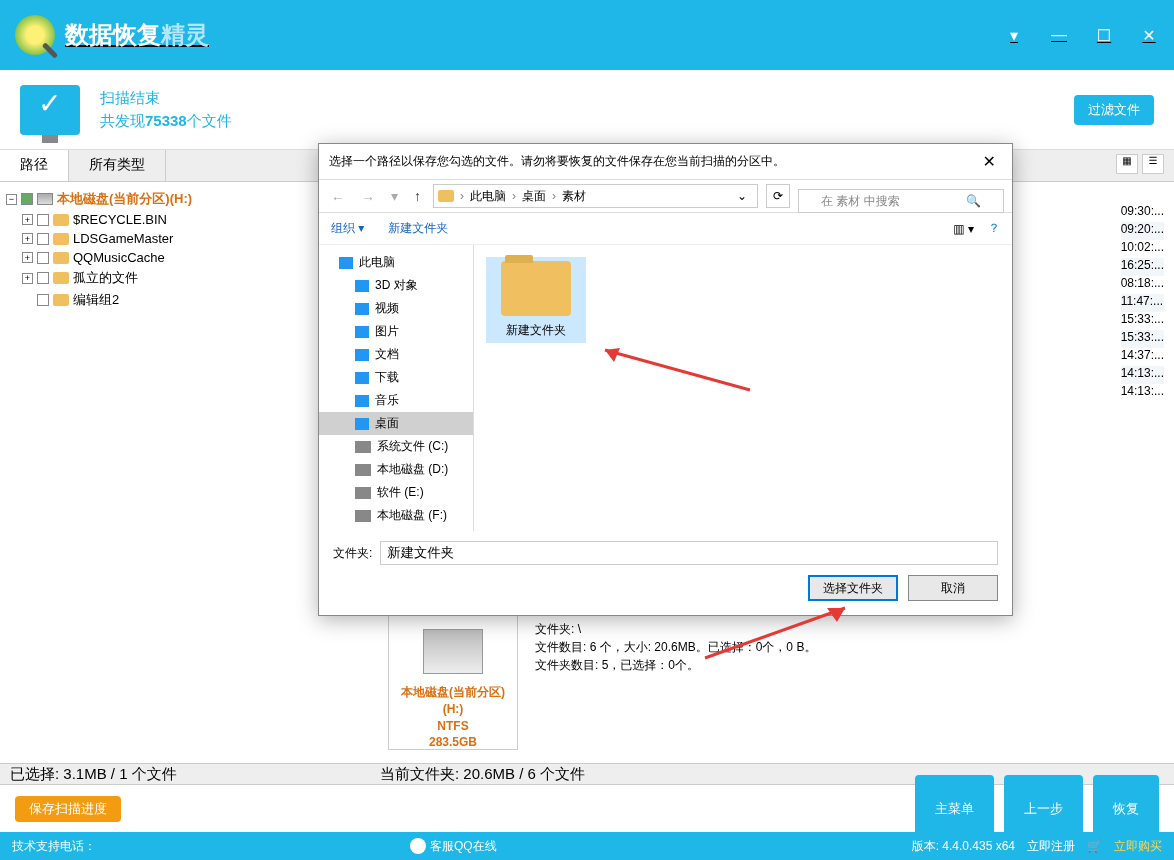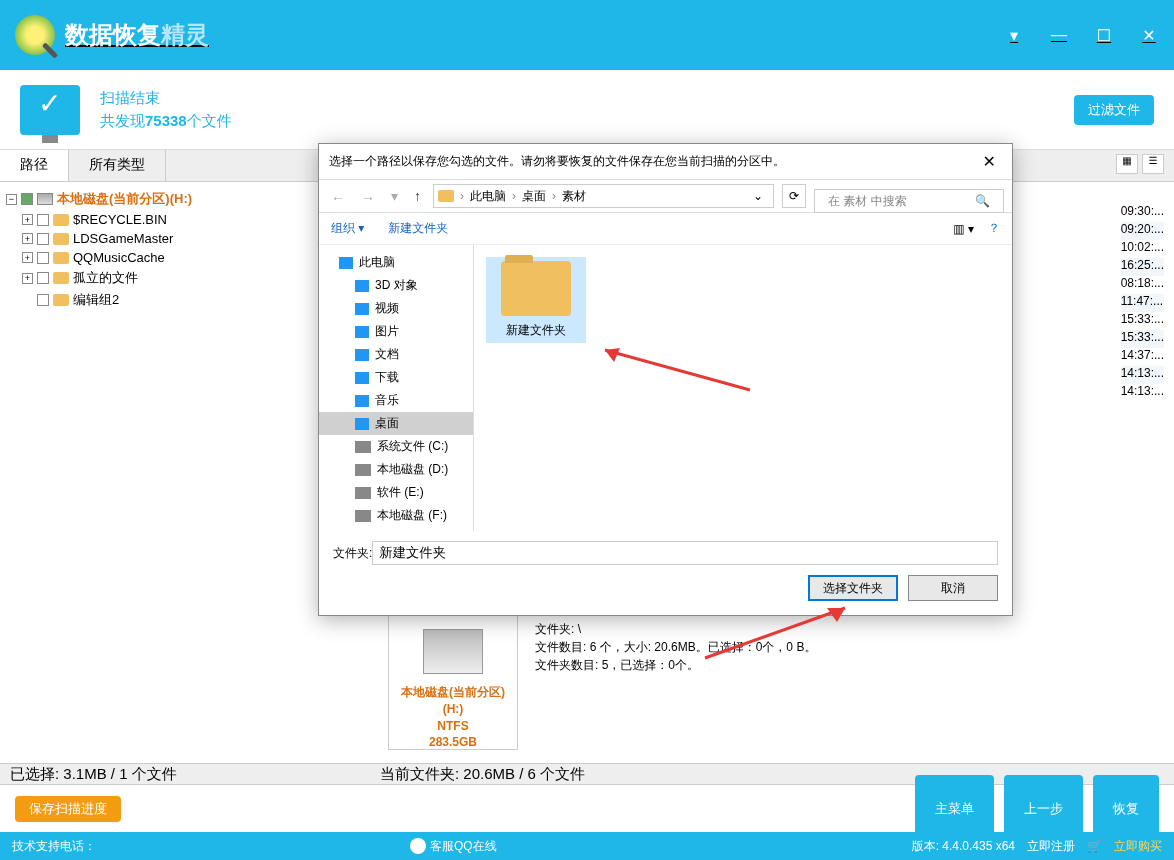--- a/index.html
+++ b/index.html
@@ -76,37 +76,37 @@
 .dialog { position: absolute; left: 318px; top: 143px; width: 695px; height: 473px; background: #fff; border: 1px solid #888; box-shadow: 0 4px 20px rgba(0,0,0,0.3); display: flex; flex-direction: column; font-size: 12px; }
 .dlg-title { padding: 8px 10px; display: flex; align-items: center; }
 .dlg-close { margin-left: auto; font-size: 16px; cursor: pointer; padding: 0 6px; }
 .dlg-nav { height: 34px; border-top: 1px solid #ddd; border-bottom: 1px solid #ddd; display: flex; align-items: center; padding: 0 8px; gap: 8px; }
 .nav-arrow { color: #aaa; font-size: 14px; padding: 0 4px; cursor: pointer; }
 .nav-arrow.active { color: #333; }
 .breadcrumb { flex: 1; border: 1px solid #ccc; height: 24px; display: flex; align-items: center; padding: 0 4px; gap: 2px; }
 .bc-seg { padding: 0 4px; cursor: pointer; }
 .bc-sep { color: #888; }
 .refresh-btn { border: 1px solid #ccc; width: 24px; height: 24px; display: flex; align-items: center; justify-content: center; cursor: pointer; }
-.search-box { width: 190px; height: 24px; border: 1px solid #ccc; padding: 0 13px; display: flex; align-items: center; color: #888; margin-top: 10px; }
+.search-box { width: 206px; height: 24px; border: 1px solid #ccc; padding: 0 22px; display: flex; align-items: center; color: #888; margin-top: 10px; }
 .search-box .mag { margin-left: auto; }
 .dlg-toolbar { height: 32px; display: flex; align-items: center; padding: 0 12px; gap: 24px; border-bottom: 1px solid #eee; }
 .tool-link { color: #1565c0; cursor: pointer; }
 .tool-right { margin-left: auto; display: flex; gap: 14px; align-items: center; }
 .dlg-body { flex: 1; display: flex; overflow: hidden; }
 .dlg-tree { width: 155px; border-right: 1px solid #ddd; padding: 6px 0; overflow-y: auto; }
 .dlg-tree-item { padding: 3px 8px 3px 20px; display: flex; align-items: center; gap: 6px; cursor: pointer; }
 .dlg-tree-item.l2 { padding-left: 36px; }
 .dlg-tree-item.sel { background: #d0d0d0; }
 .drv-icon { width: 16px; height: 12px; background: #888; display: inline-block; }
 .pc-icon { width: 14px; height: 12px; background: #2196f3; display: inline-block; }
 .dlg-content { flex: 1; padding: 12px; position: relative; }
 .folder-tile { width: 100px; text-align: center; cursor: pointer; background: #cce8ff; padding: 4px; }
 .folder-big { width: 70px; height: 55px; background: #f0c060; margin: 0 auto 6px; border-radius: 4px; position: relative; }
 .folder-big::before { content: ''; position: absolute; top: -6px; left: 4px; width: 28px; height: 8px; background: #e0b050; border-radius: 2px 2px 0 0; }
-.dlg-footer { padding: 10px 14px; display: flex; align-items: center; }
+.dlg-footer { padding: 10px 14px; display: flex; align-items: center; gap: 8px; }
 .fld-input { flex: 1; height: 24px; border: 1px solid #ccc; padding: 0 6px; }
 .dlg-buttons { padding: 0 14px 14px; display: flex; justify-content: flex-end; gap: 10px; }
 .dlg-btn { width: 90px; height: 26px; border: 1px solid #888; background: #e8e8e8; cursor: pointer; font-size: 12px; }
 .dlg-btn.primary { border: 2px solid #0078d7; }
 
 
 .arrow { position: absolute; pointer-events: none; }
 .arrow svg line { stroke: #e53935; stroke-width: 3; }
 .arrow svg polygon { fill: #e53935; }
 </style>

